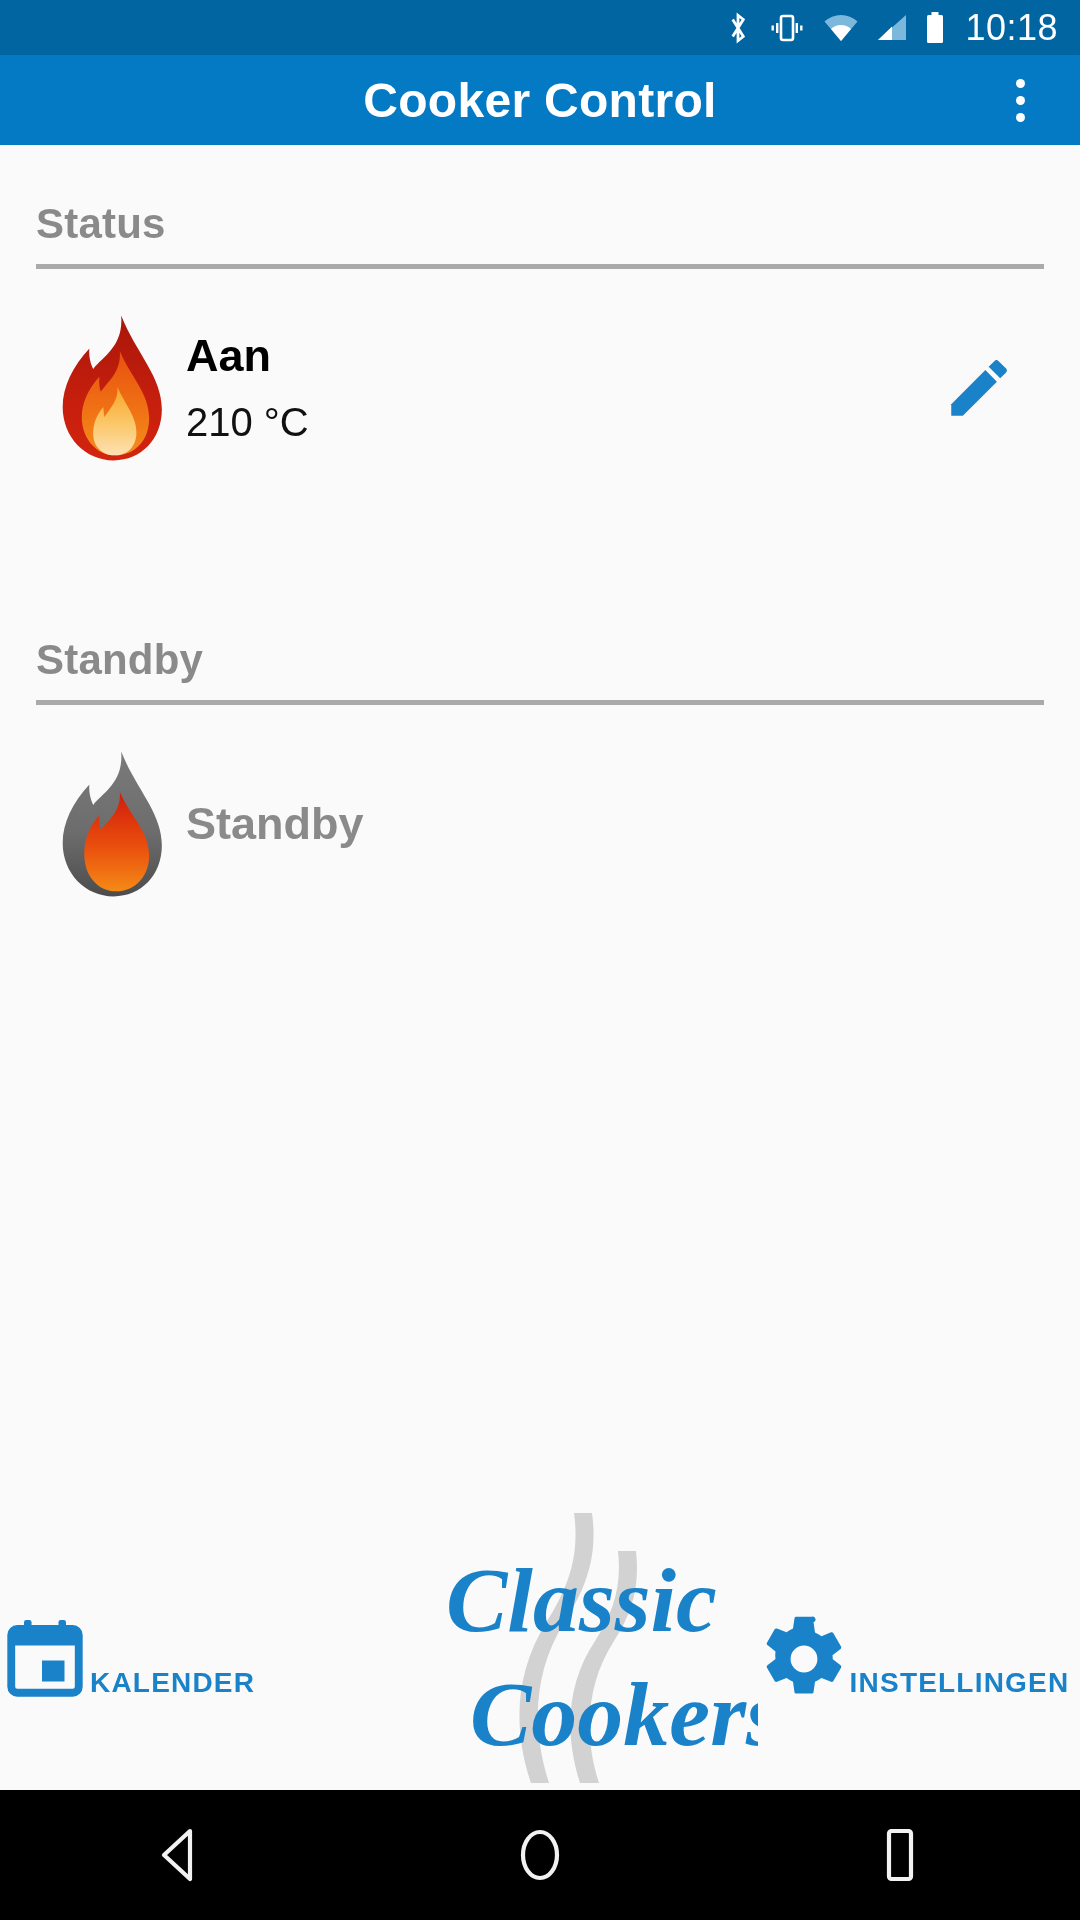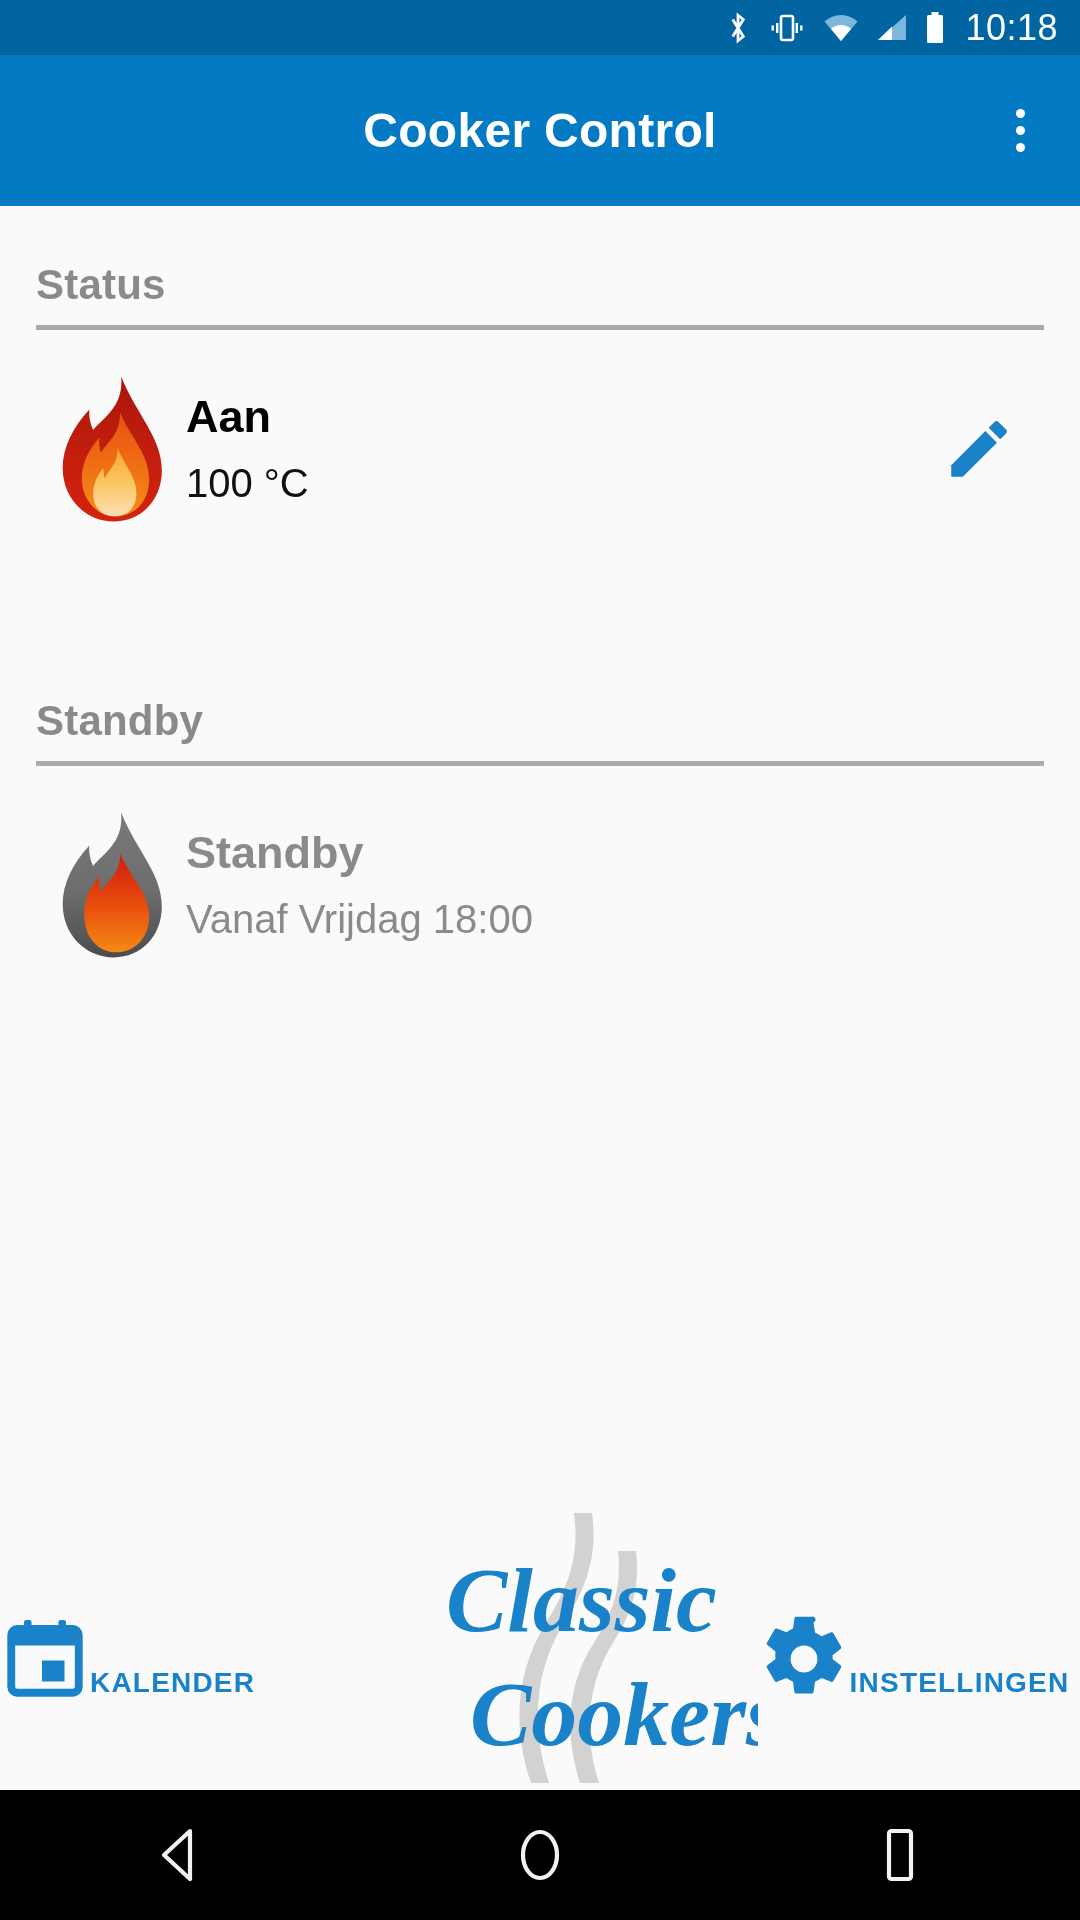--- a/index.html
+++ b/index.html
@@ -42,21 +42,21 @@
     color: #ffffff;
     font-size: 36px;
     font-weight: 400;
     letter-spacing: 0.5px;
     line-height: 1;
     margin-left: 3px;
   }
 
   
   .appbar {
-    height: 151px;
+    height: 90px;
     background: #0479c4;
     position: relative;
     display: flex;
     align-items: center;
     justify-content: center;
     flex: 0 0 auto;
   }
   .appbar-title {
     color: #ffffff;
     font-size: 48px;
@@ -288,21 +288,21 @@
               <stop offset="100%" stop-color="#fde1b4"></stop>
             </linearGradient>
           </defs>
           <path d="M58 2 C60 26 44 34 36 44 C32 36 33 28 33 28 C20 42 12 58 12 74 C12 98 30 116 52 116 C74 116 90 99 90 76 C90 50 70 32 58 2 Z" fill="url(#gOuter)"></path>
           <path d="M57 30 C58 47 47 54 42 62 C40 56 41 50 41 50 C32 60 27 71 27 82 C27 99 39 112 53 112 C69 112 80 100 80 83 C80 63 66 51 57 30 Z" fill="url(#gMid)"></path>
           <path d="M55 58 C56 70 48 76 45 82 C44 78 44 74 44 74 C38 81 36 88 36 95 C36 105 43 112 53 112 C64 112 70 104 70 94 C70 81 61 72 55 58 Z" fill="url(#gIn)"></path>
         </svg>
       </div>
       <div class="row-text">
         <div class="row-title on">Aan</div>
-        <div class="row-sub on">100 °C</div>
+        <div class="row-sub on">210 °C</div>
       </div>
       <div class="row-action">
         <svg width="74" height="74" viewBox="0 0 24 24">
           <path d="M3 17.25V21h3.75L17.81 9.94l-3.75-3.75L3 17.25z" fill="#1a82c9"></path>
           <path d="M20.71 7.04a1 1 0 0 0 0-1.41l-2.34-2.34a1 1 0 0 0-1.41 0l-1.83 1.83 3.75 3.75 1.83-1.83z" fill="#1a82c9"></path>
         </svg>
       </div>
     </div>
 
     <div class="gap-block"></div>
@@ -324,21 +324,20 @@
               <stop offset="55%" stop-color="#ea4f0d"></stop>
               <stop offset="100%" stop-color="#f58a16"></stop>
             </linearGradient>
           </defs>
           <path d="M58 2 C60 26 44 34 36 44 C32 36 33 28 33 28 C20 42 12 58 12 74 C12 98 30 116 52 116 C74 116 90 99 90 76 C90 50 70 32 58 2 Z" fill="url(#gGrey)"></path>
           <path d="M57 34 C58 50 47 56 42 64 C40 58 41 52 41 52 C32 62 29 72 29 83 C29 100 40 112 54 112 C69 112 80 100 80 84 C80 65 66 54 57 34 Z" fill="url(#gRed2)"></path>
         </svg>
       </div>
       <div class="row-text">
         <div class="row-title off">Standby</div>
-        <div class="row-sub off">Vanaf Vrijdag 18:00</div>
       </div>
       <div class="row-action"></div>
     </div>
 
   </div>
 
   <div class="bottombar">
 
     <div class="bottom-tab">
       <span class="tab-icon">

